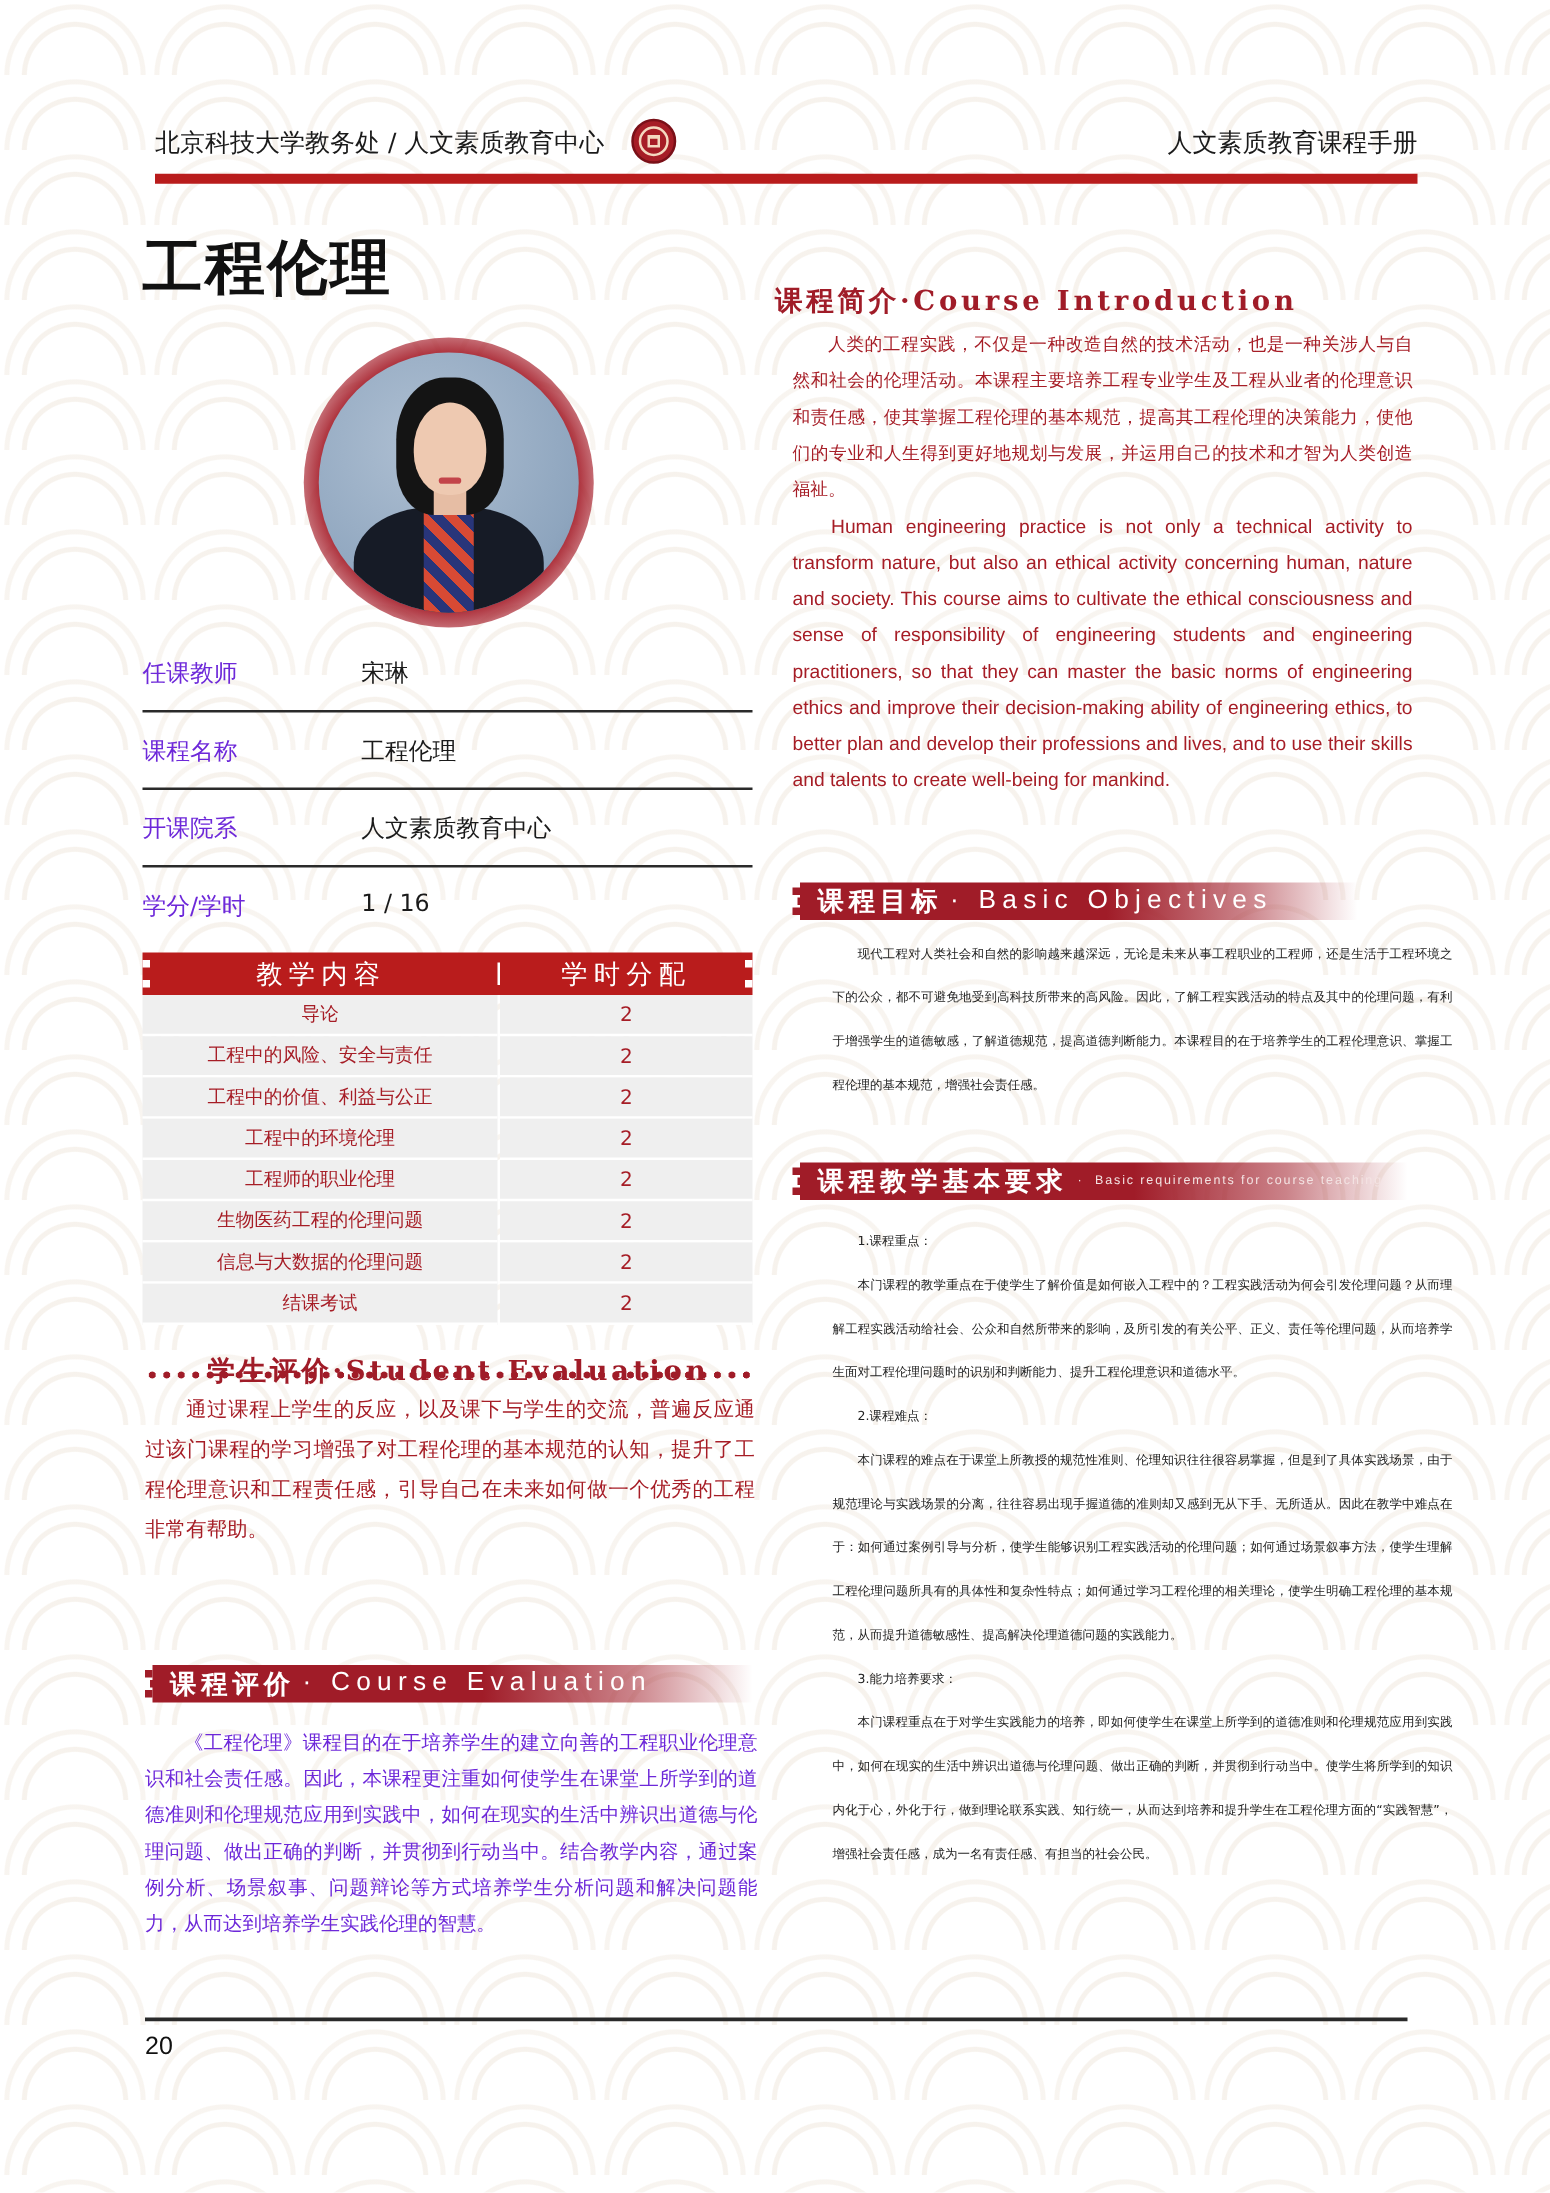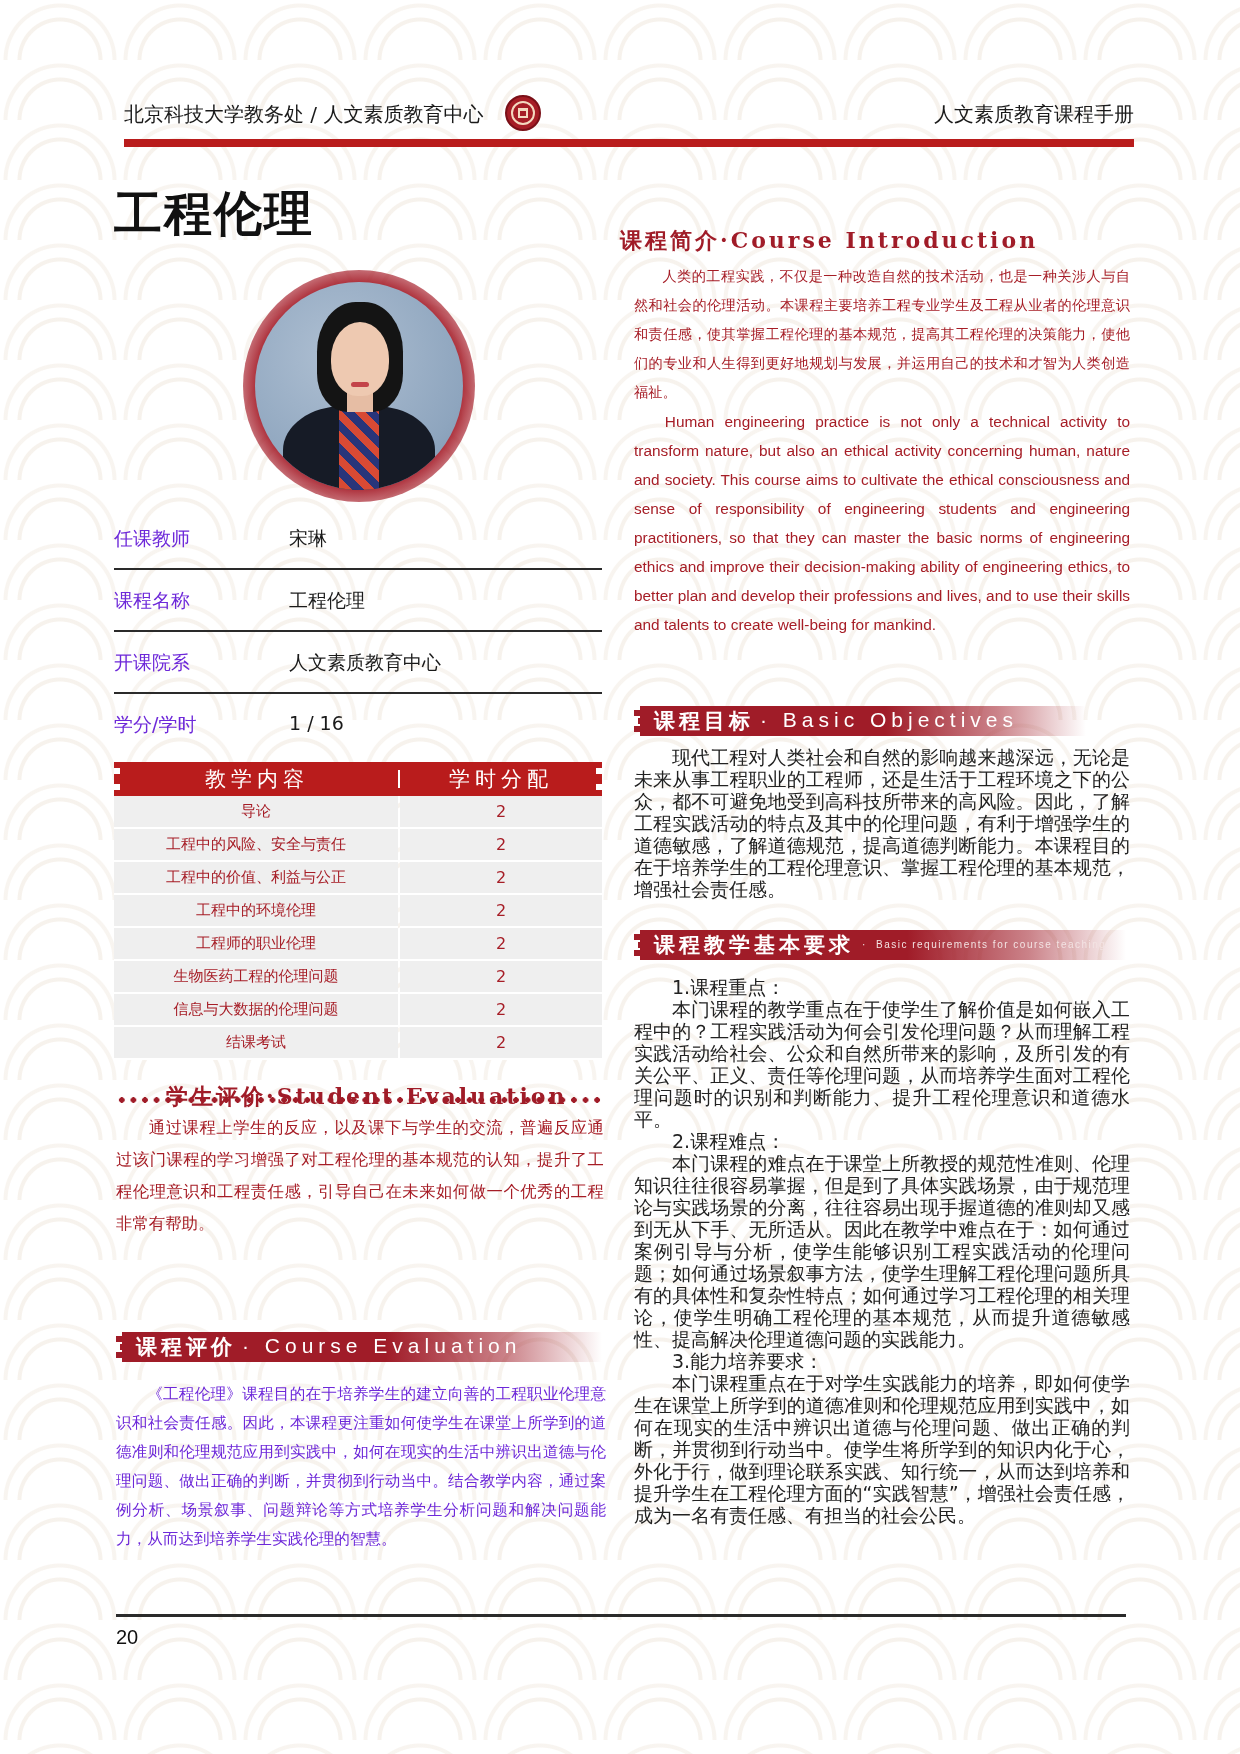--- a/index.html
+++ b/index.html
@@ -64,21 +64,21 @@
     background: linear-gradient(90deg, #a01c28 0%, #a01c28 55%, rgba(160,28,40,0.55) 80%, rgba(160,28,40,0) 100%); }
   .band .cn { position: absolute; left: 14px; top: 1px; font-size: 21px; font-weight: bold; letter-spacing: 4px; }
   .band .en { position: absolute; top: 2px; font-size: 21px; letter-spacing: 5px; font-family: "Liberation Sans", sans-serif; }
   .band .en-sm { position: absolute; top: 9px; font-size: 10px; letter-spacing: 1.5px; font-family: "Liberation Sans", sans-serif; color: #f3e3e3; }
   .band .n1, .band .n2, .band .n3 { position: absolute; left: -6px; width: 6px; height: 6px; background: #a01c28; }
   .band .n1 { top: 4px; } .band .n2 { top: 12px; left: -2px; } .band .n3 { top: 20px; }
 
   
   .para { position: absolute; font-size: 14.2px; line-height: 29px; text-align: justify; }
   .para.red { color: #a61d26; }
-  .para.dark { color: #222; font-size: 19px; line-height: 22px; }
+  .para.dark { color: #222; font-size: 10px; line-height: 35px; margin-left: 32px; }
   .para.left-red { color: #a61d26; font-size: 16.4px; line-height: 32px; }
   .para.left-dark { color: #6d28d9; font-size: 15.6px; line-height: 29px; }
   .para p { text-indent: 2em; }
   .en-para { font-family: "Liberation Sans", sans-serif; font-size: 15.4px; line-height: 29px; }
   .sub-head { font-weight: normal; text-indent: 2em; }
 
   .dots { position: absolute; left: 116px; top: 1100px; width: 488px; height: 8px;
     background-image: radial-gradient(circle, #a01c28 2.6px, transparent 3px); background-size: 11.6px 8px; }
 
   .footer-line { position: absolute; left: 116px; top: 1614px; width: 1010px; height: 3px; background: #2a2a2a; }

